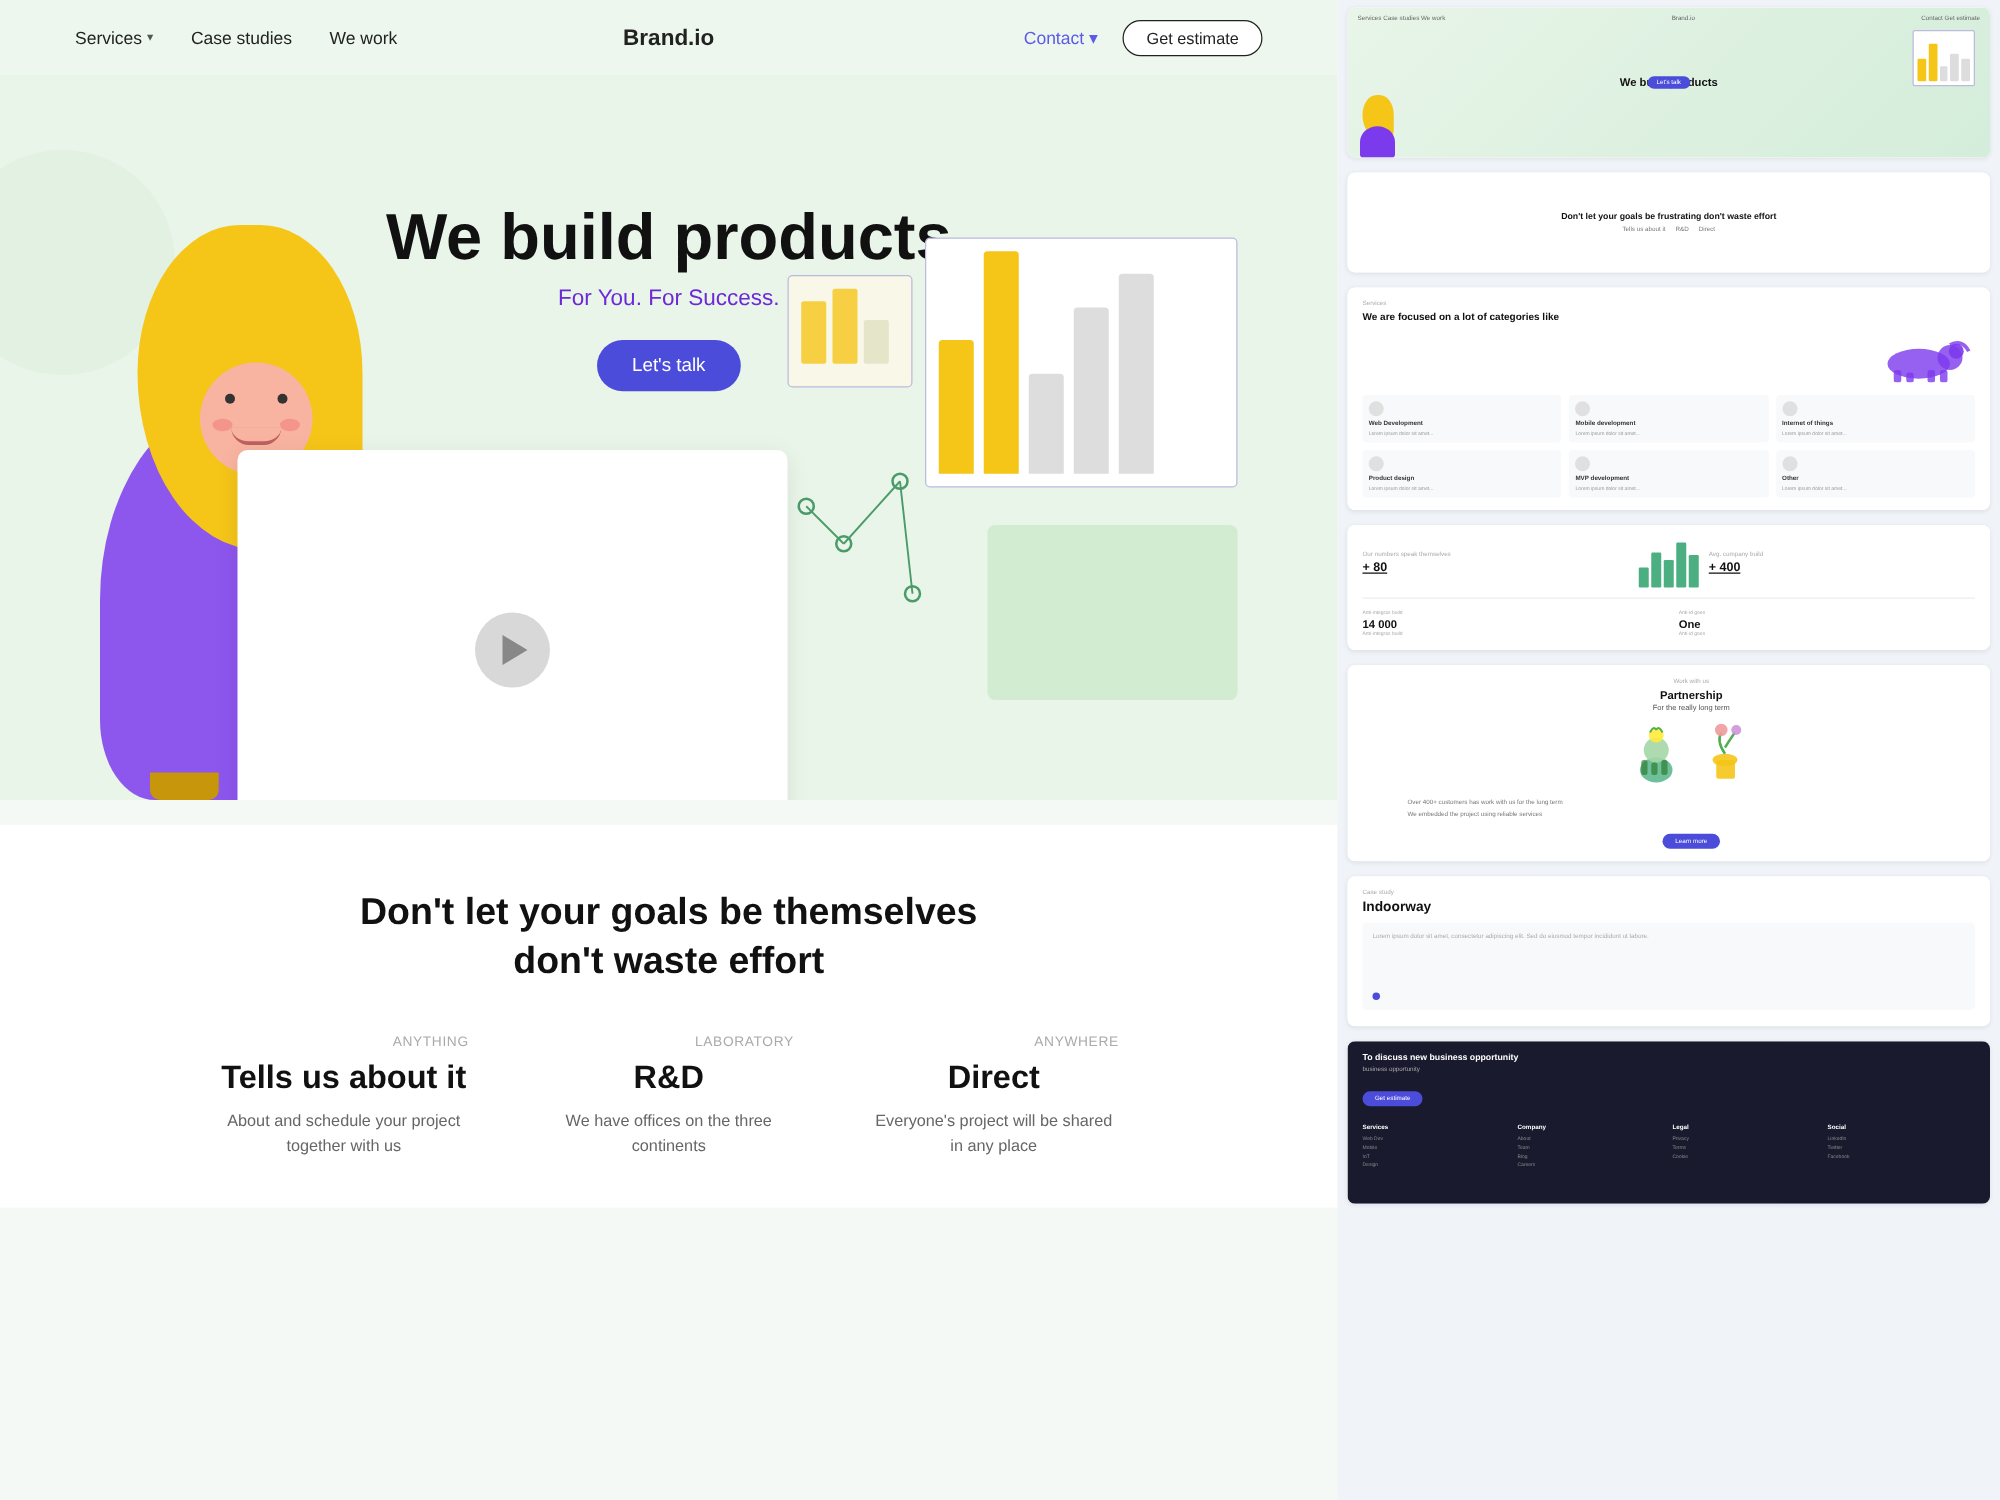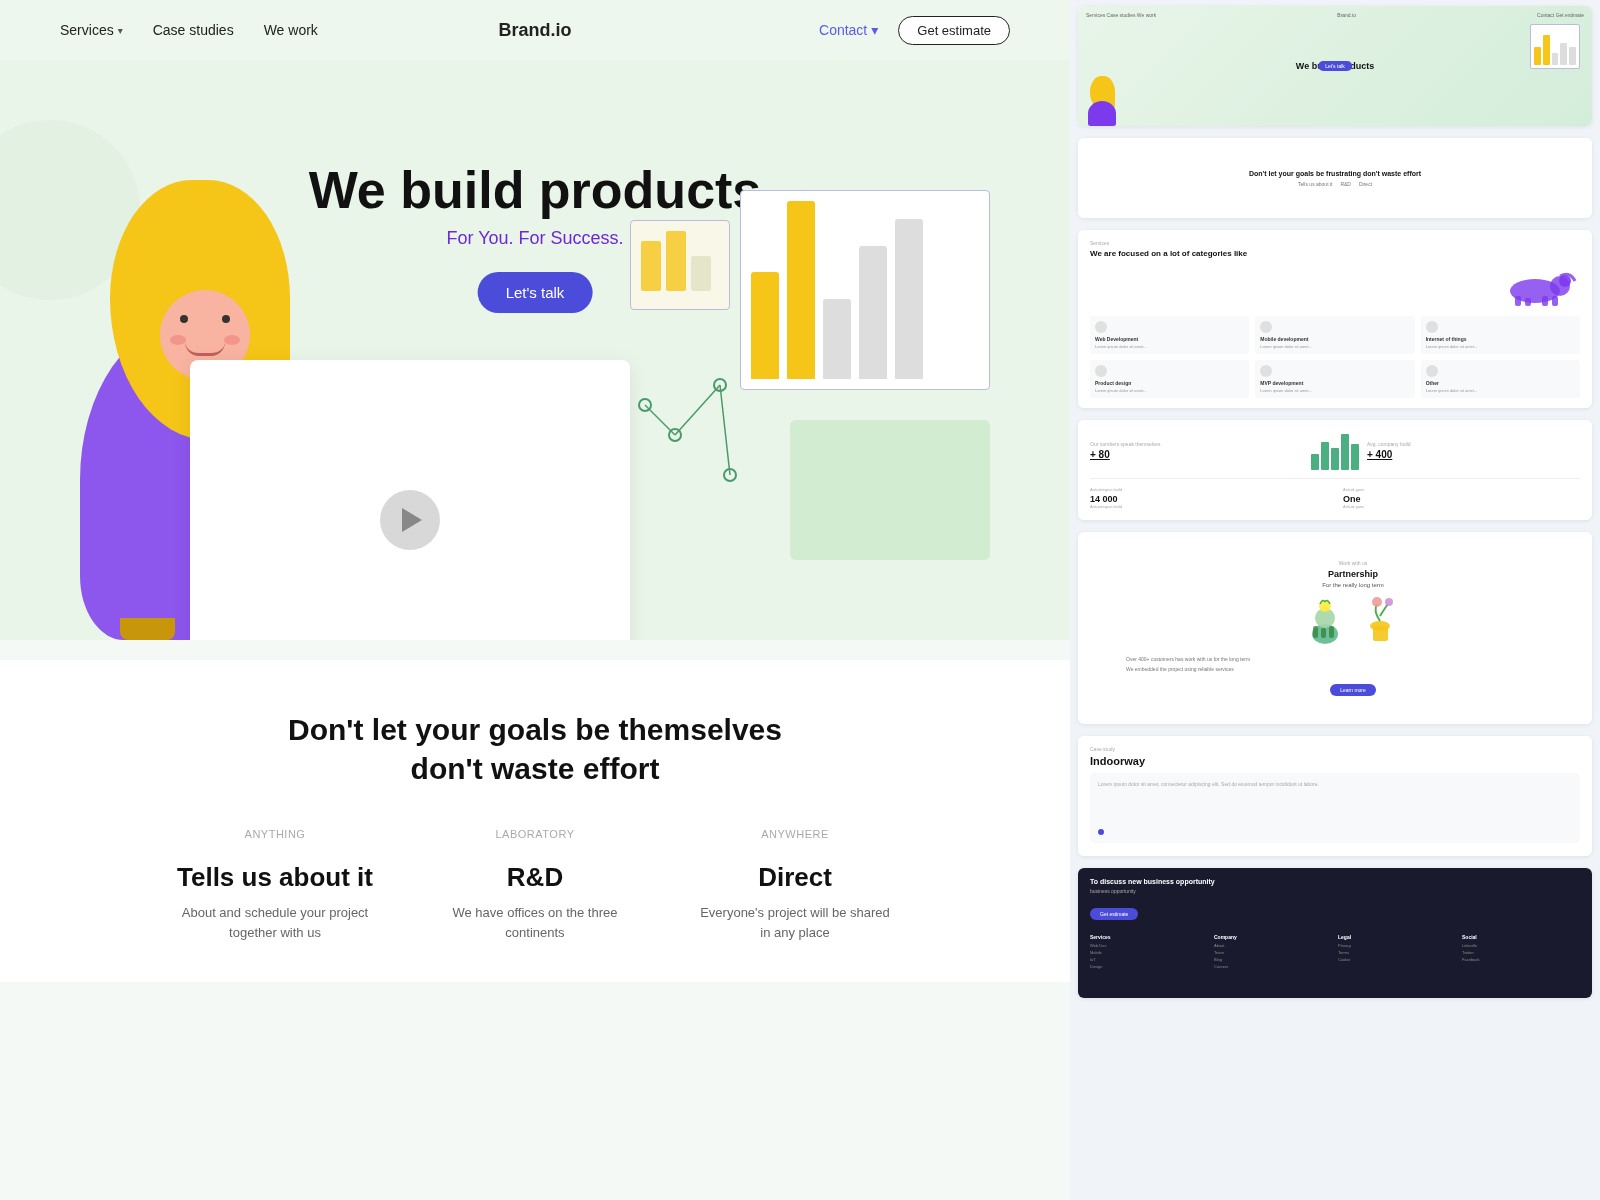--- a/index.html
+++ b/index.html
@@ -317,21 +317,22 @@
     }
     .goals-card {
       text-align: center;
       width: 200px;
     }
     .goals-card-label {
       font-size: 11px;
       color: #aaa;
       text-transform: uppercase;
       letter-spacing: 0.5px;
-      margin-bottom: 22px;
+      margin-bottom: 6px;
+      text-align: right;
     }
     .goals-card-title {
       font-size: 26px;
       font-weight: 700;
       color: #111;
       margin-bottom: 10px;
     }
     .goals-card-desc {
       font-size: 13px;
       color: #666;
@@ -559,21 +560,21 @@
       color: #111;
     }
     .thumb4-desc {
       font-size: 4px;
       color: #aaa;
     }
 
     
     .thumb5 {
       background: white;
-      padding: 28px 12px;
+      padding: 10px 12px;
       min-height: 120px;
       text-align: center;
       margin-left: 36px;
     }
     .thumb5-label {
       font-size: 5px;
       color: #aaa;
       margin-bottom: 3px;
     }
     .thumb5-title {

